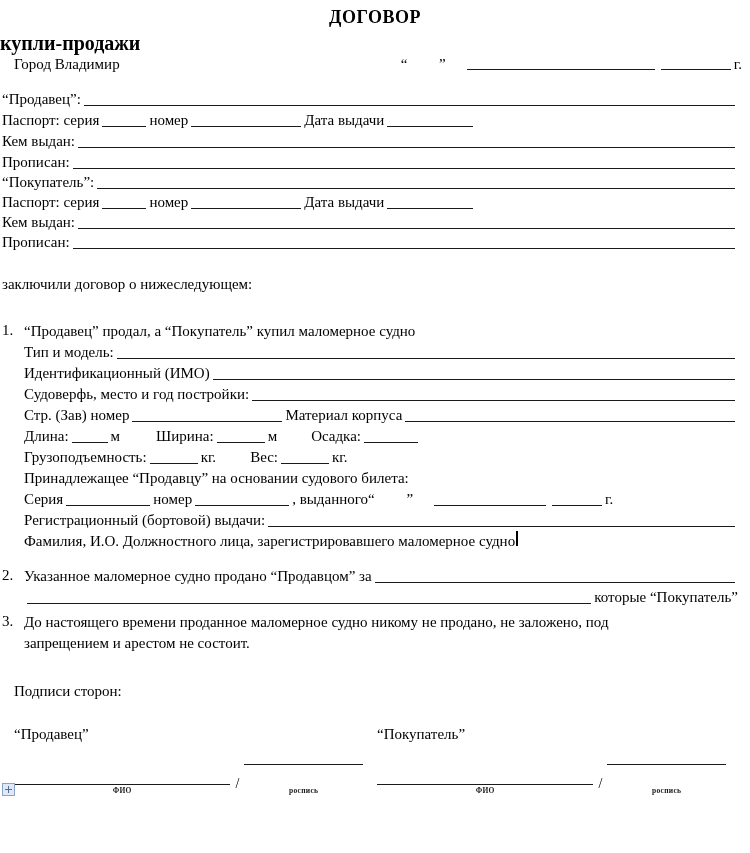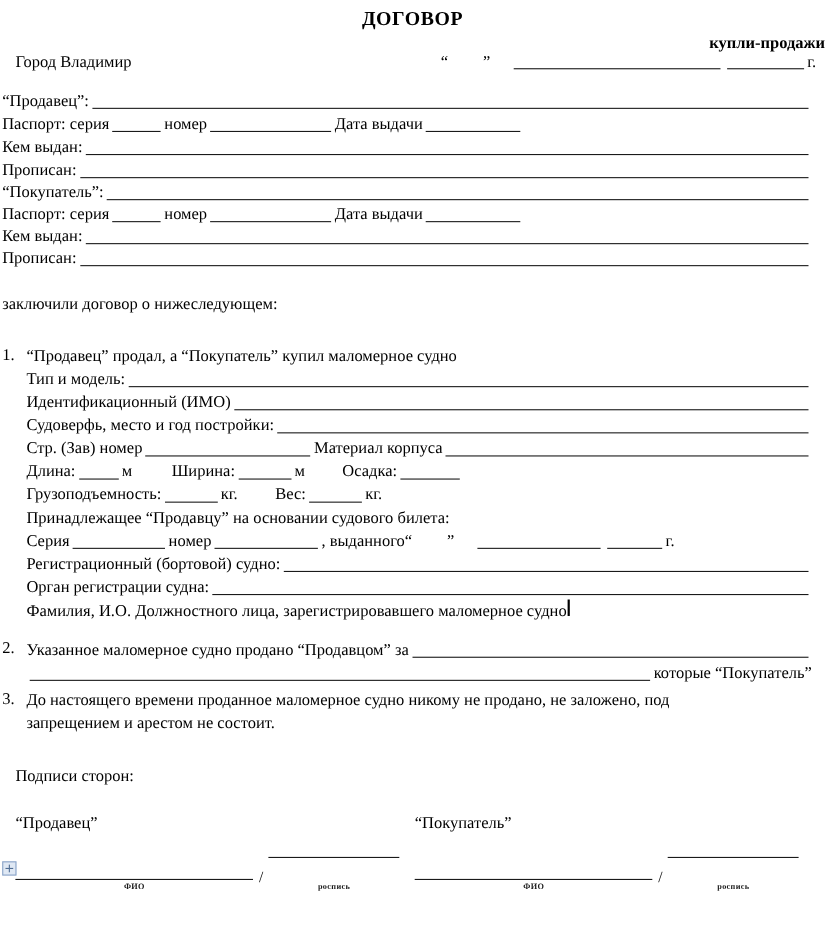--- a/index.html
+++ b/index.html
@@ -25,23 +25,23 @@
   
   .doc-title {
     text-align: center;
     font-weight: bold;
     font-size: 18px;
     letter-spacing: 0.5px;
     margin: 6px 0 0 0;
     line-height: 1.25;
   }
   .doc-subtitle {
-    text-align: right;
+    text-align: left;
     font-weight: bold;
-    font-size: 15px;
+    font-size: 20px;
     margin: 2px 0 0 0;
     line-height: 1.25;
   }
 
   
   .body-wrap {
     padding: 0 12px 0 2px;
   }
   .row {
     display: flex;
@@ -323,28 +323,24 @@
           <span class="lbl">номер</span>
           <span class="fill" style="width:94px"></span>
           <span class="lbl">, выданного</span>
           <span class="quote-pair">“        ”</span>
           <span class="fill" style="width:112px"></span>
           <span class="fill" style="width:50px"></span>
           <span class="lbl">г.</span>
         </div>
 
         <div class="row">
-          <span class="lbl">Регистрационный (бортовой) судно:</span>
-          <span class="fill grow"></span>
-        </div>
-
-        <div class="row">
-          <span class="lbl">Орган регистрации судна:</span>
-          <span class="fill grow"></span>
-        </div>
+          <span class="lbl">Регистрационный (бортовой) выдачи:</span>
+          <span class="fill grow"></span>
+        </div>
+
 
         <div class="row">
           <span>Фамилия, И.О. Должностного лица, зарегистрировавшего маломерное судно</span>
             <span class="caret"></span>
         </div>
 
       </div>
     </div>
 
     <div class="section-gap-sm"></div>

